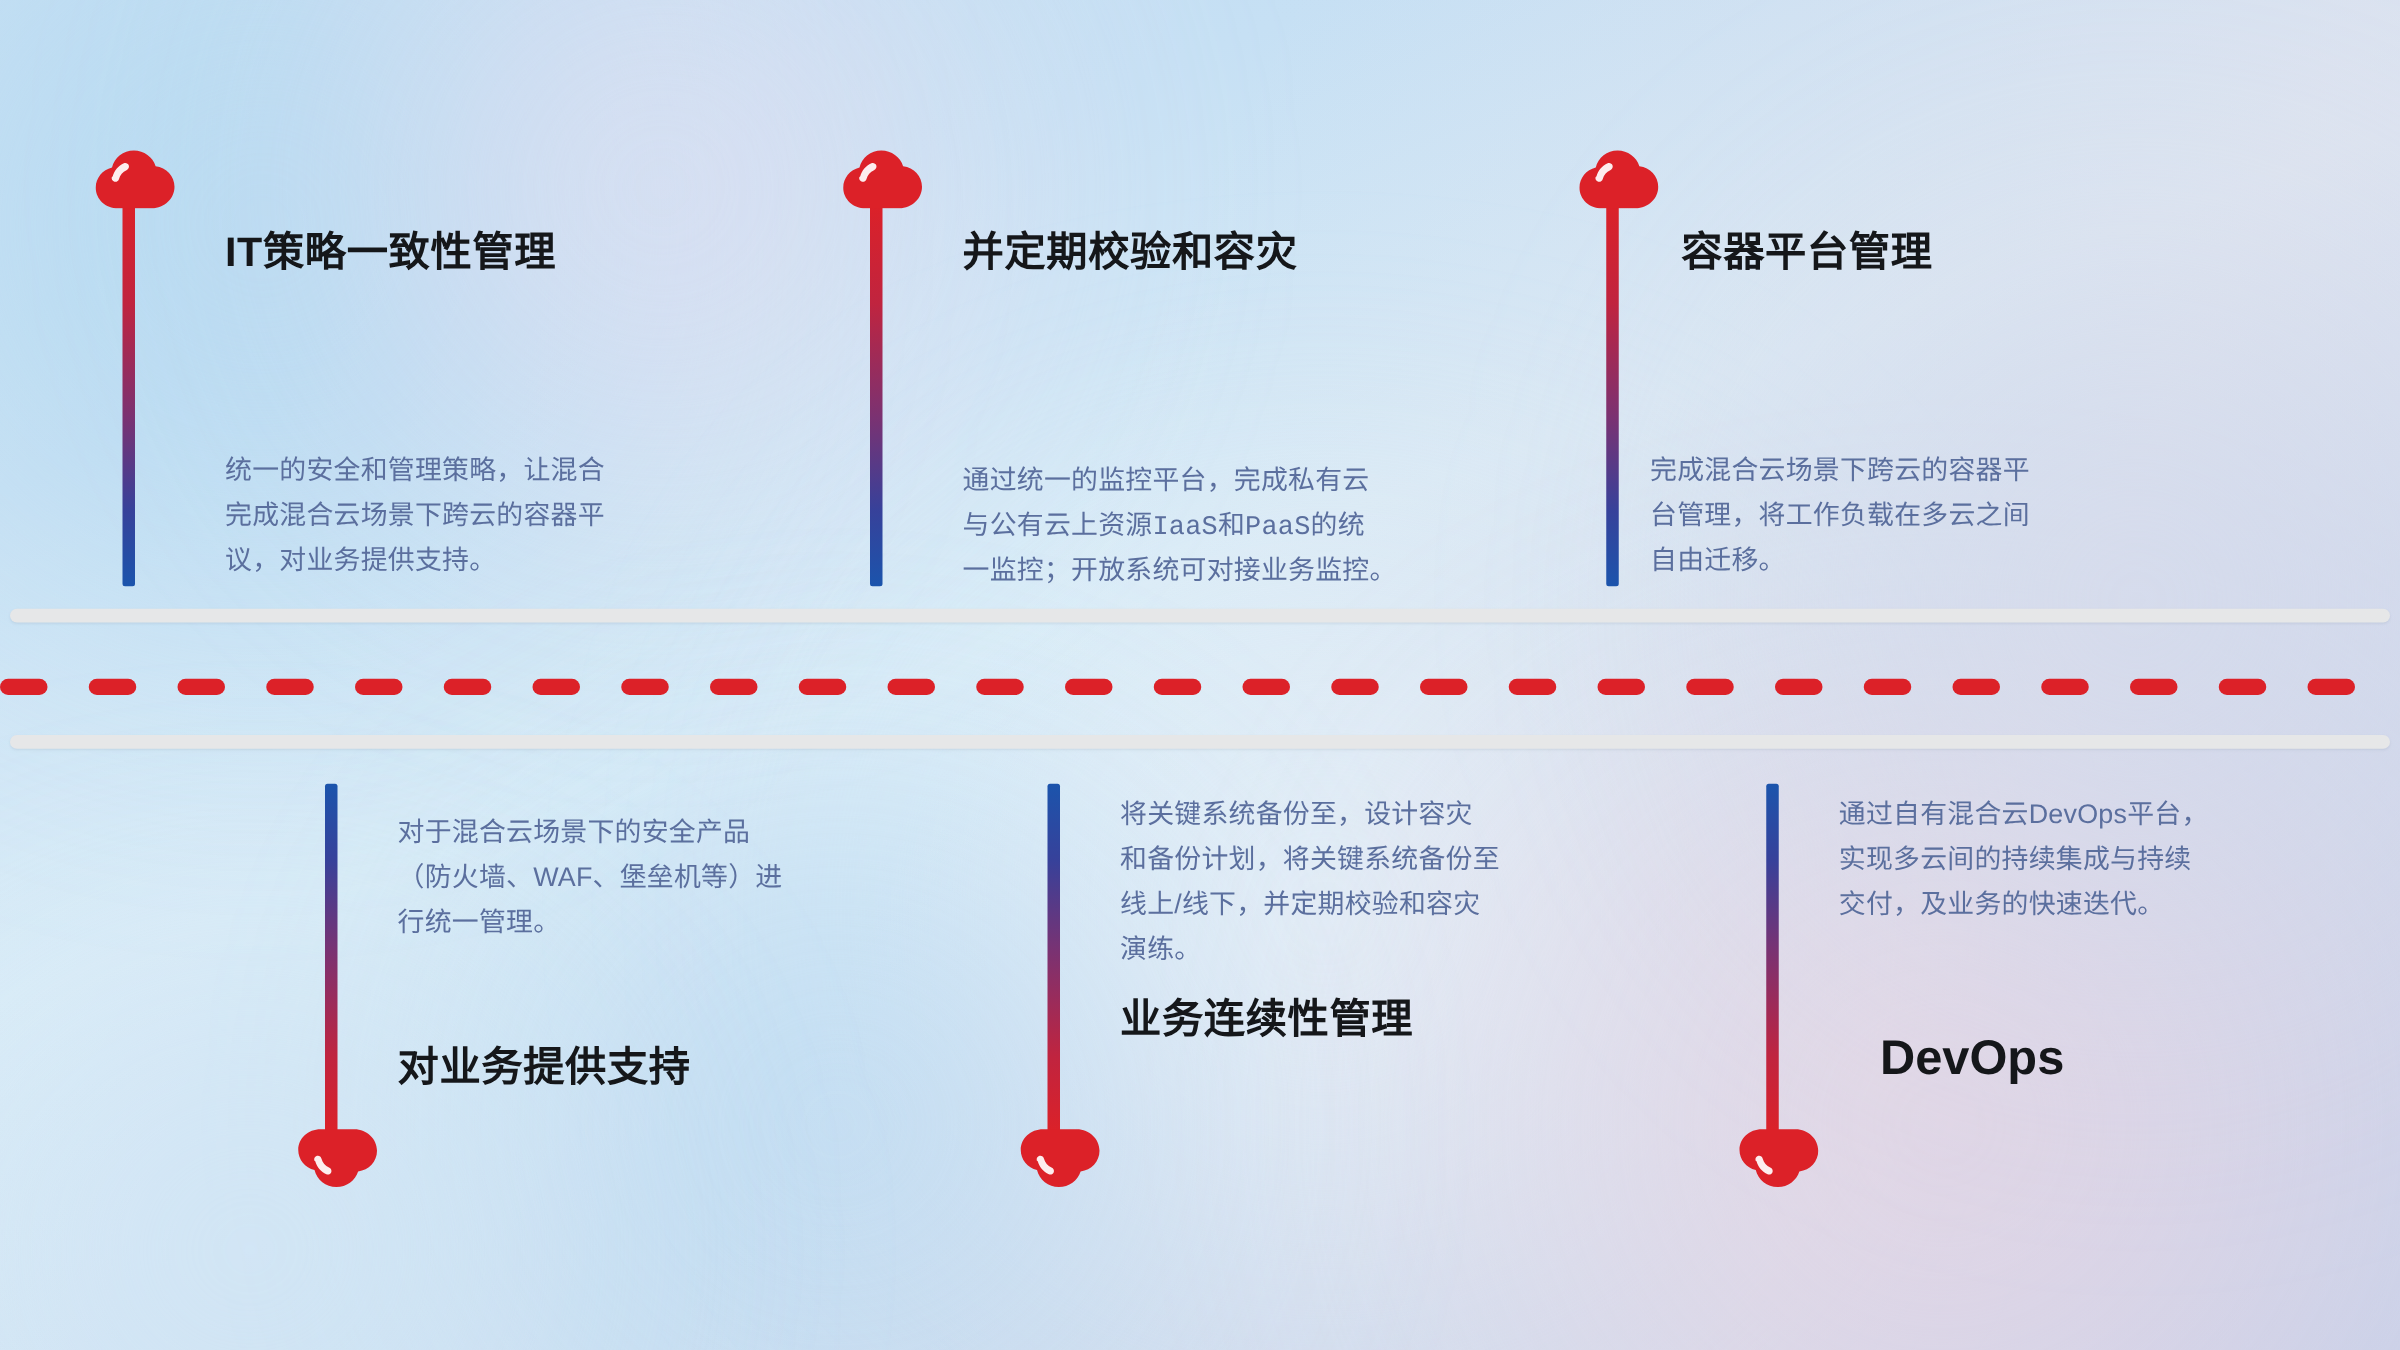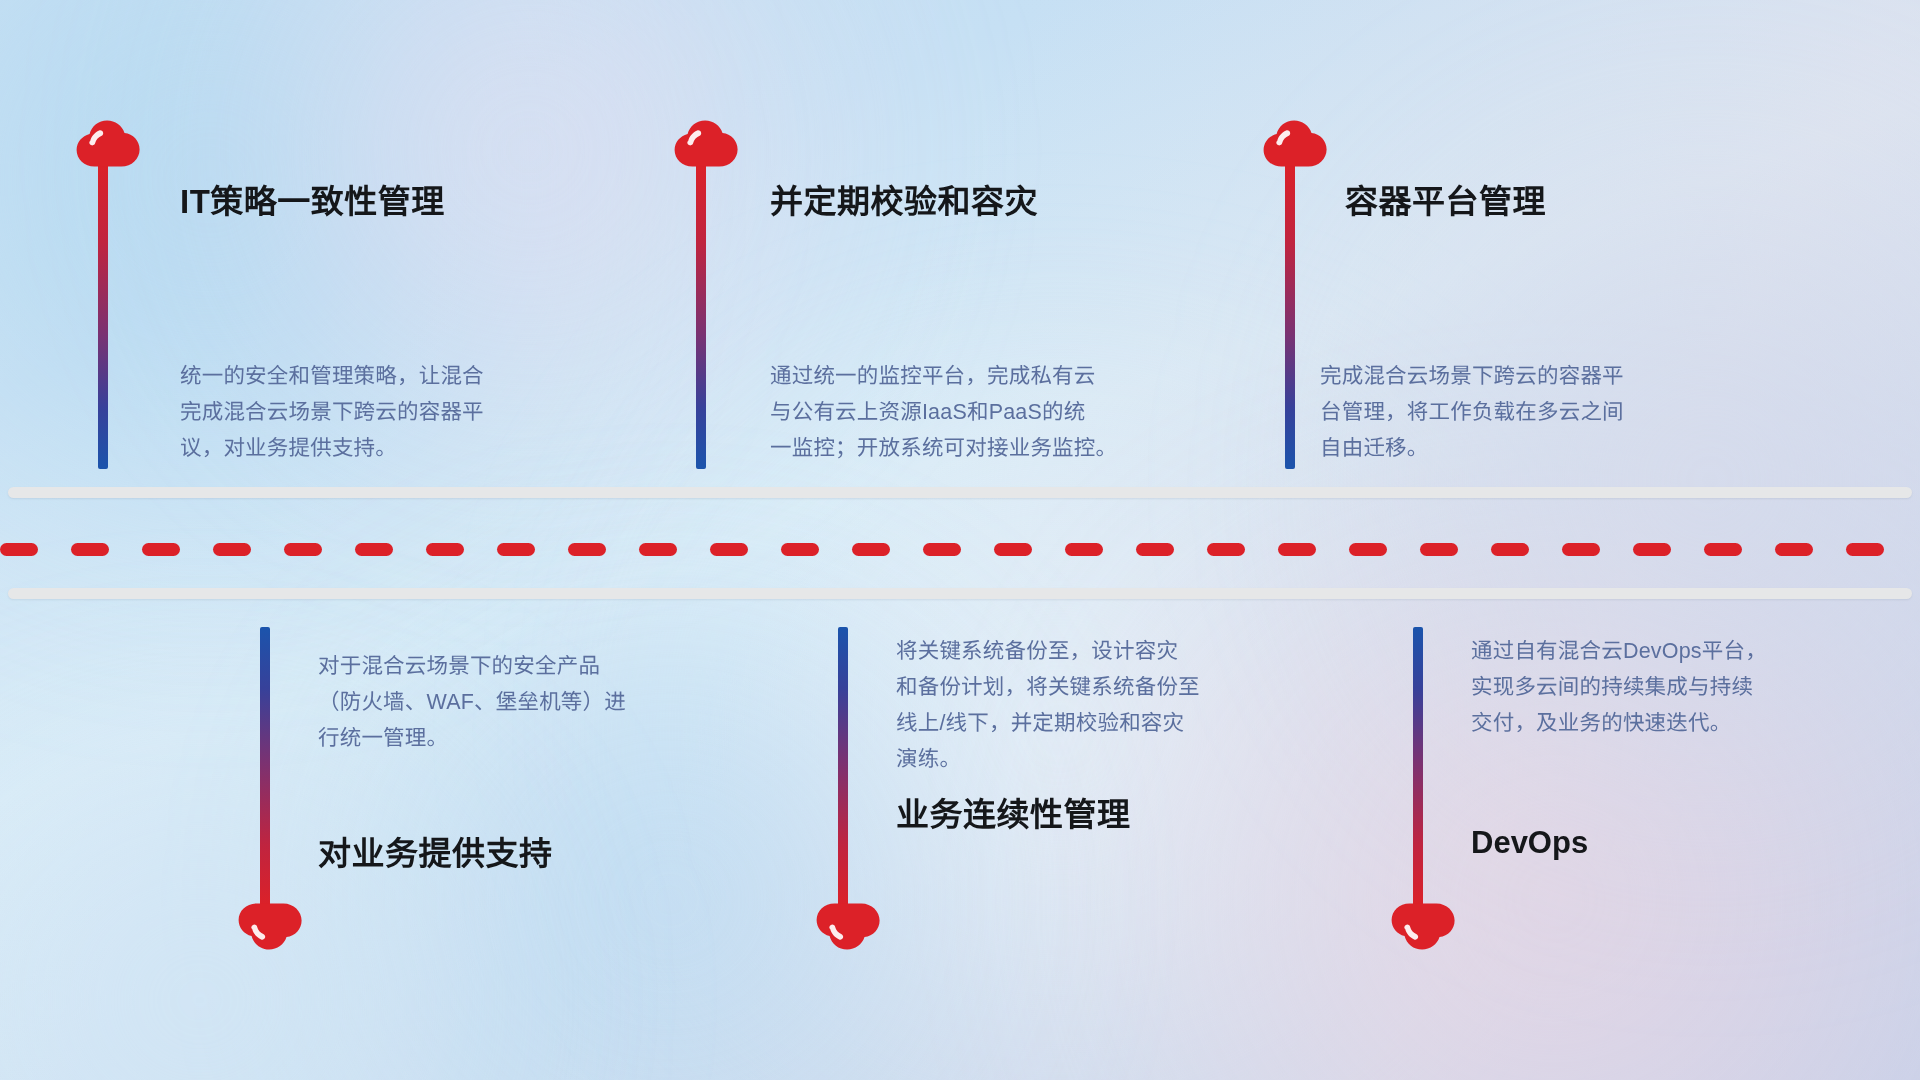--- a/index.html
+++ b/index.html
@@ -63,21 +63,21 @@
   .stem.down{background:linear-gradient(180deg,#dc2128 0%,#c0243f 26%,#7a3272 56%,#37419a 80%,#1b54ac 100%);}
   .stem.up{background:linear-gradient(180deg,#1b54ac 0%,#37419a 22%,#7a3272 48%,#c0243f 78%,#dc2128 100%);}
 
   .cloud{position:absolute;width:64px;height:47px;}
   .cloud svg{display:block;width:100%;height:100%;}
 
   .col-title{
     position:absolute;white-space:nowrap;
     font-size:33px;font-weight:700;color:#15171a;letter-spacing:.5px;
   }
-  .col-title.latin{font-size:31px;letter-spacing:0;}
+  .col-title.latin{font-size:39px;letter-spacing:0;margin-left:33px;}
   .col-body{
     position:absolute;
     font-size:21.5px;line-height:36px;color:#5b6f9e;
     letter-spacing:.2px;white-space:pre-line;
   }
 </style>
 </head>
 <body>
 
 <div id="stage">
@@ -112,21 +112,21 @@
     <div class="marker" style="left:696px;top:163px;">
       <div class="stem down" style="top:0;height:306px;"></div>
       <div class="cloud" style="left:-22px;top:-43px;">
         <svg viewBox="0 0 64 47" xmlns="http://www.w3.org/2000/svg" aria-hidden="true">
           <path d="M18.5 46.6C8.4 46.6 0.6 39.3 0.6 30.1c0-7.7 5.4-14.2 13-16.1C15.5 6.1 22.6 0.4 31.1 0.4c8.1 0 15.1 5.2 17.4 12.5 8.6 0.9 15.1 7.9 15.1 16.5 0 9.3-7.9 17.2-18.2 17.2H18.5z" fill="#dc2128"></path>
           <path d="M14.2 21.0c1.2-4.6 4.5-8.4 8.9-10.4 1.6-0.7 3.3 0.1 3.9 1.6 0.6 1.5-0.2 3.2-1.8 3.9-3.0 1.3-5.2 3.9-6.0 7.0-0.4 1.6-2.0 2.6-3.6 2.2-1.6-0.4-2.6-2.0-2.2-3.6z" fill="#ffffff" opacity="0.92"></path>
         </svg>
       </div>
     </div>
     <div class="col-title" style="left:770px;top:175px;">并定期校验和容灾</div>
-    <div class="col-body" style="left:770px;top:358px;width:460px;">通过统一的监控平台，完成私有云
+    <div class="col-body" style="left:770px;top:368px;width:460px;font-family:Liberation Mono, monospace;">通过统一的监控平台，完成私有云
 与公有云上资源IaaS和PaaS的统
 一监控；开放系统可对接业务监控。</div>
   </div>
 
   <div class="col">
     <div class="marker" style="left:1285px;top:163px;">
       <div class="stem down" style="top:0;height:306px;"></div>
       <div class="cloud" style="left:-22px;top:-43px;">
         <svg viewBox="0 0 64 47" xmlns="http://www.w3.org/2000/svg" aria-hidden="true">
           <path d="M18.5 46.6C8.4 46.6 0.6 39.3 0.6 30.1c0-7.7 5.4-14.2 13-16.1C15.5 6.1 22.6 0.4 31.1 0.4c8.1 0 15.1 5.2 17.4 12.5 8.6 0.9 15.1 7.9 15.1 16.5 0 9.3-7.9 17.2-18.2 17.2H18.5z" fill="#dc2128"></path>

